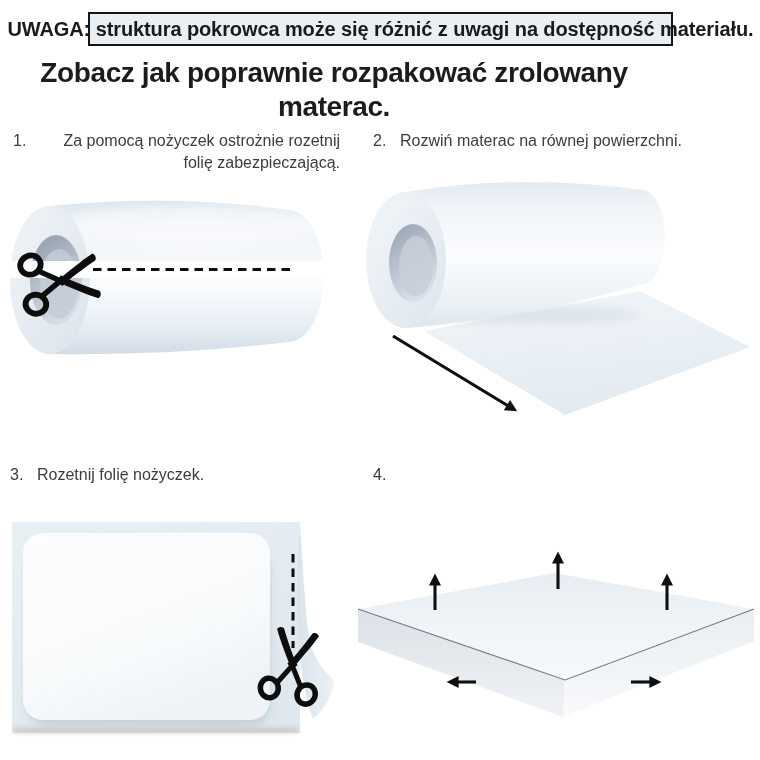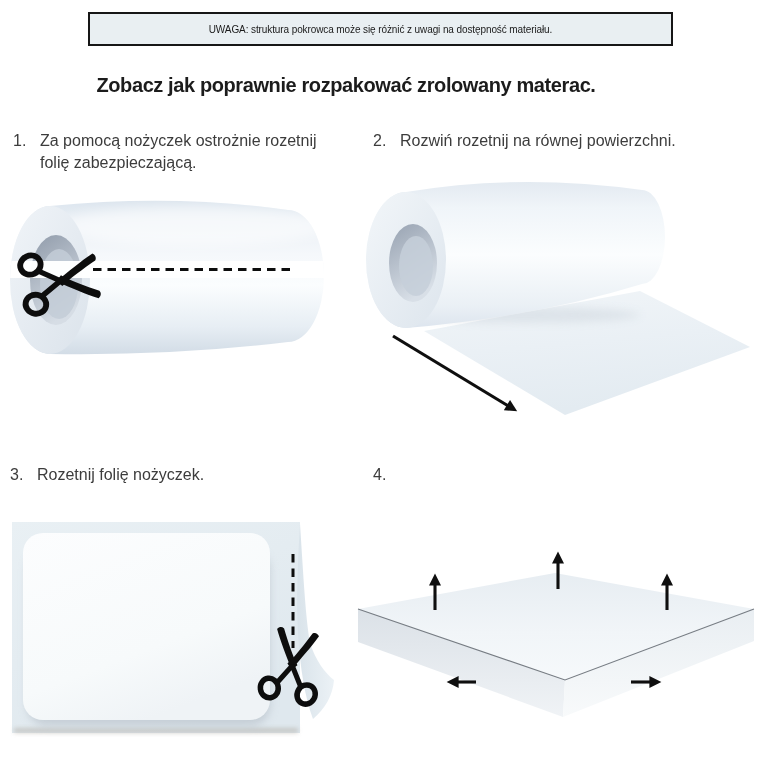--- a/index.html
+++ b/index.html
@@ -6,30 +6,30 @@
   .page{
     position:relative;width:760px;height:760px;background:#ffffff;overflow:hidden;
     font-family:"Liberation Sans","DejaVu Sans",sans-serif;color:#3c3c3c;
   }
   .banner{
     position:absolute;left:88px;top:12px;width:585px;height:34px;
     box-sizing:border-box;border:2px solid #161616;background:#e9eff2;
     display:flex;align-items:center;justify-content:center;
   }
   .banner span{
-    font-size:10px;font-weight:normal;color:#1a1a1a;white-space:nowrap;letter-spacing:-0.1px;
+    font-size:20px;font-weight:bold;color:#1a1a1a;white-space:nowrap;letter-spacing:-0.1px;
   }
   .title{
-    position:absolute;left:0;top:56px;width:668px;margin:12px;text-align:center;
-    font-size:20px;line-height:34px;font-weight:bold;color:#1c1c1c;letter-spacing:-0.4px;
+    position:absolute;left:0;top:56px;width:668px;margin:0;text-align:center;
+    font-size:28px;line-height:34px;font-weight:bold;color:#1c1c1c;letter-spacing:-0.4px;
   }
   .step{position:absolute;display:flex;font-size:16px;line-height:22px;color:#3c3c3c;}
   .step .num{width:27px;flex:0 0 27px;}
   .step1{left:13px;top:130px;width:340px;}
-  .step1 .txt{max-width:300px;}
+  .step1 .txt{max-width:300px;text-align:right;}
   .step2{left:373px;top:130px;width:386px;}
   .step3{left:10px;top:464px;width:340px;}
   .step4{left:373px;top:464px;width:386px;}
   .illus{position:absolute;}
   .illus svg{display:block;}
   .defs-holder{position:absolute;width:0;height:0;overflow:hidden;}
 </style>
 </head>
 <body>
 
@@ -54,21 +54,21 @@
   </div>
 
   <h1 class="title">Zobacz jak poprawnie rozpakować zrolowany materac.</h1>
 
   <div class="step step1">
     <span class="num">1.</span>
     <span class="txt">Za pomocą nożyczek ostrożnie rozetnij folię zabezpieczającą.</span>
   </div>
   <div class="step step2">
     <span class="num">2.</span>
-    <span class="txt">Rozwiń rozetnij na równej powierzchni.</span>
+    <span class="txt">Rozwiń materac na równej powierzchni.</span>
   </div>
   <div class="step step3">
     <span class="num">3.</span>
     <span class="txt">Rozetnij folię nożyczek.</span>
   </div>
   <div class="step step4">
     <span class="num">4.</span>
   </div>
 
   <div class="illus" style="left:5px;top:190px;">

